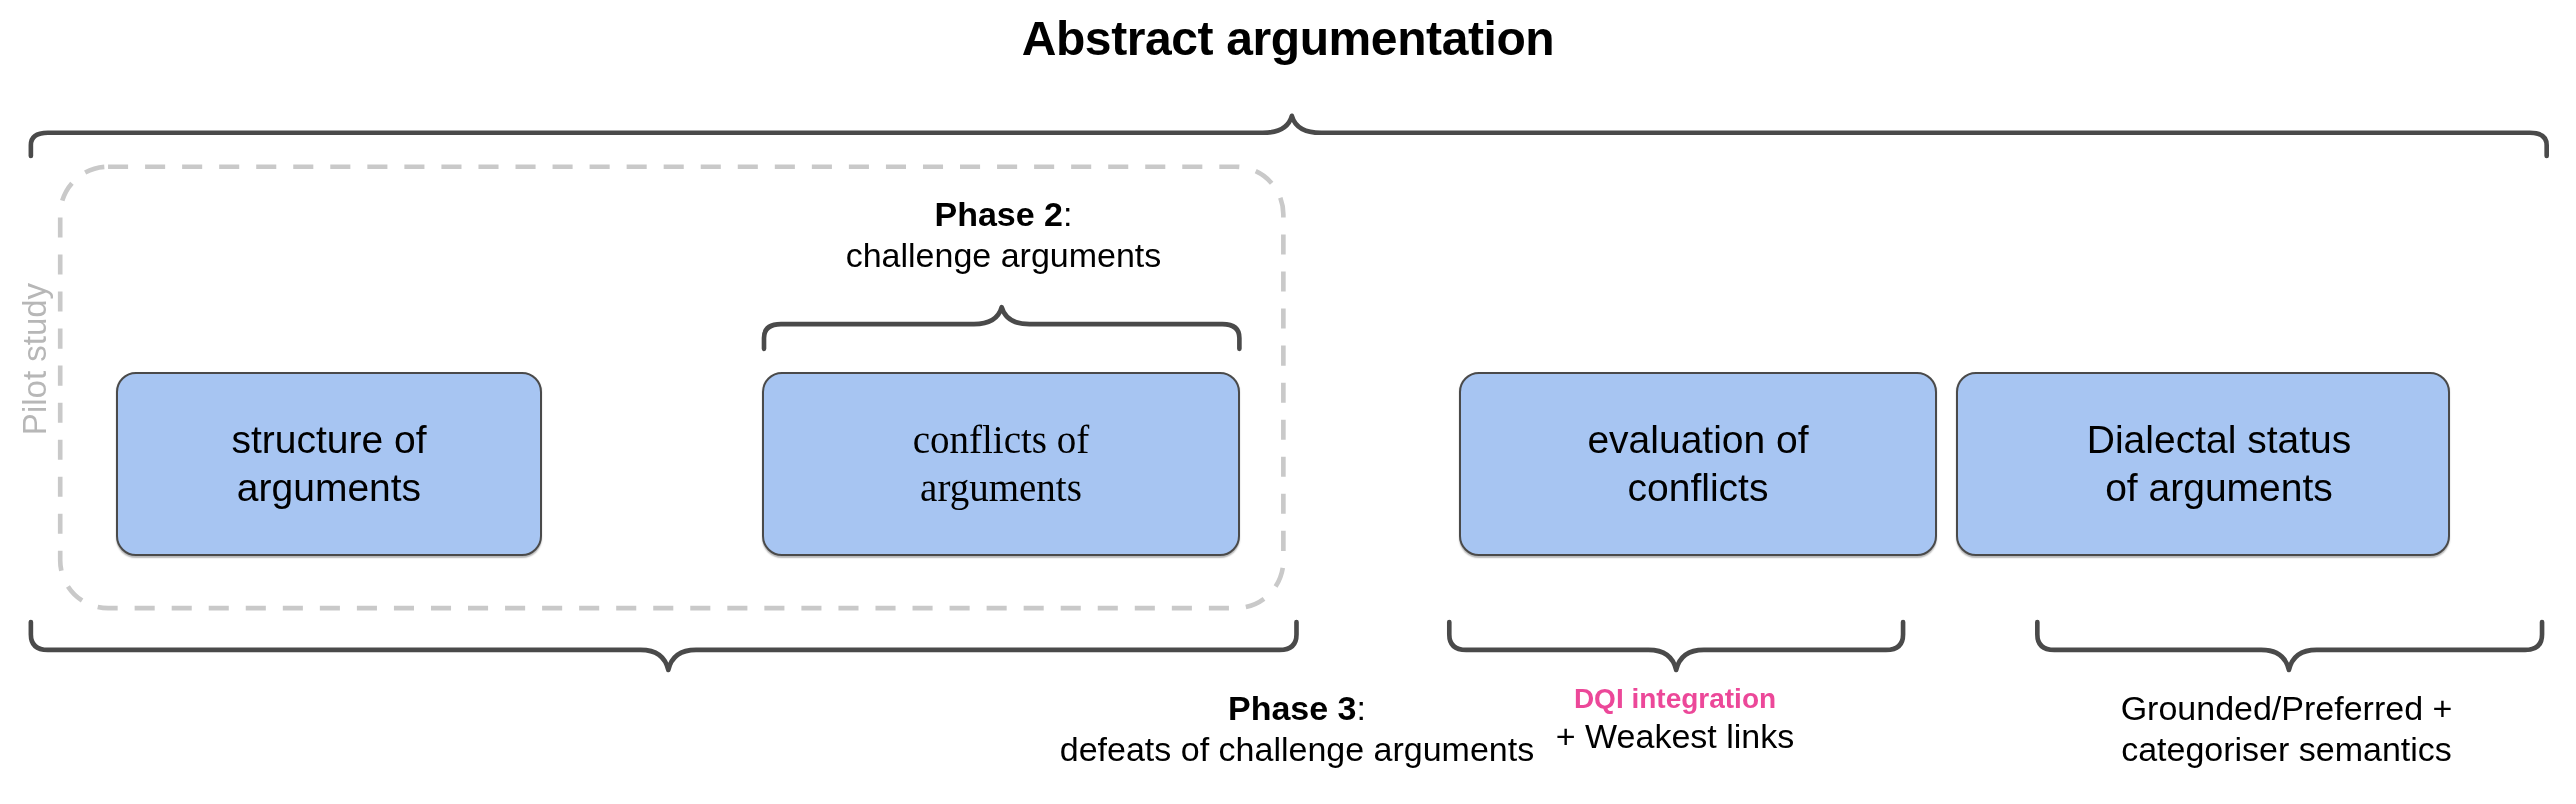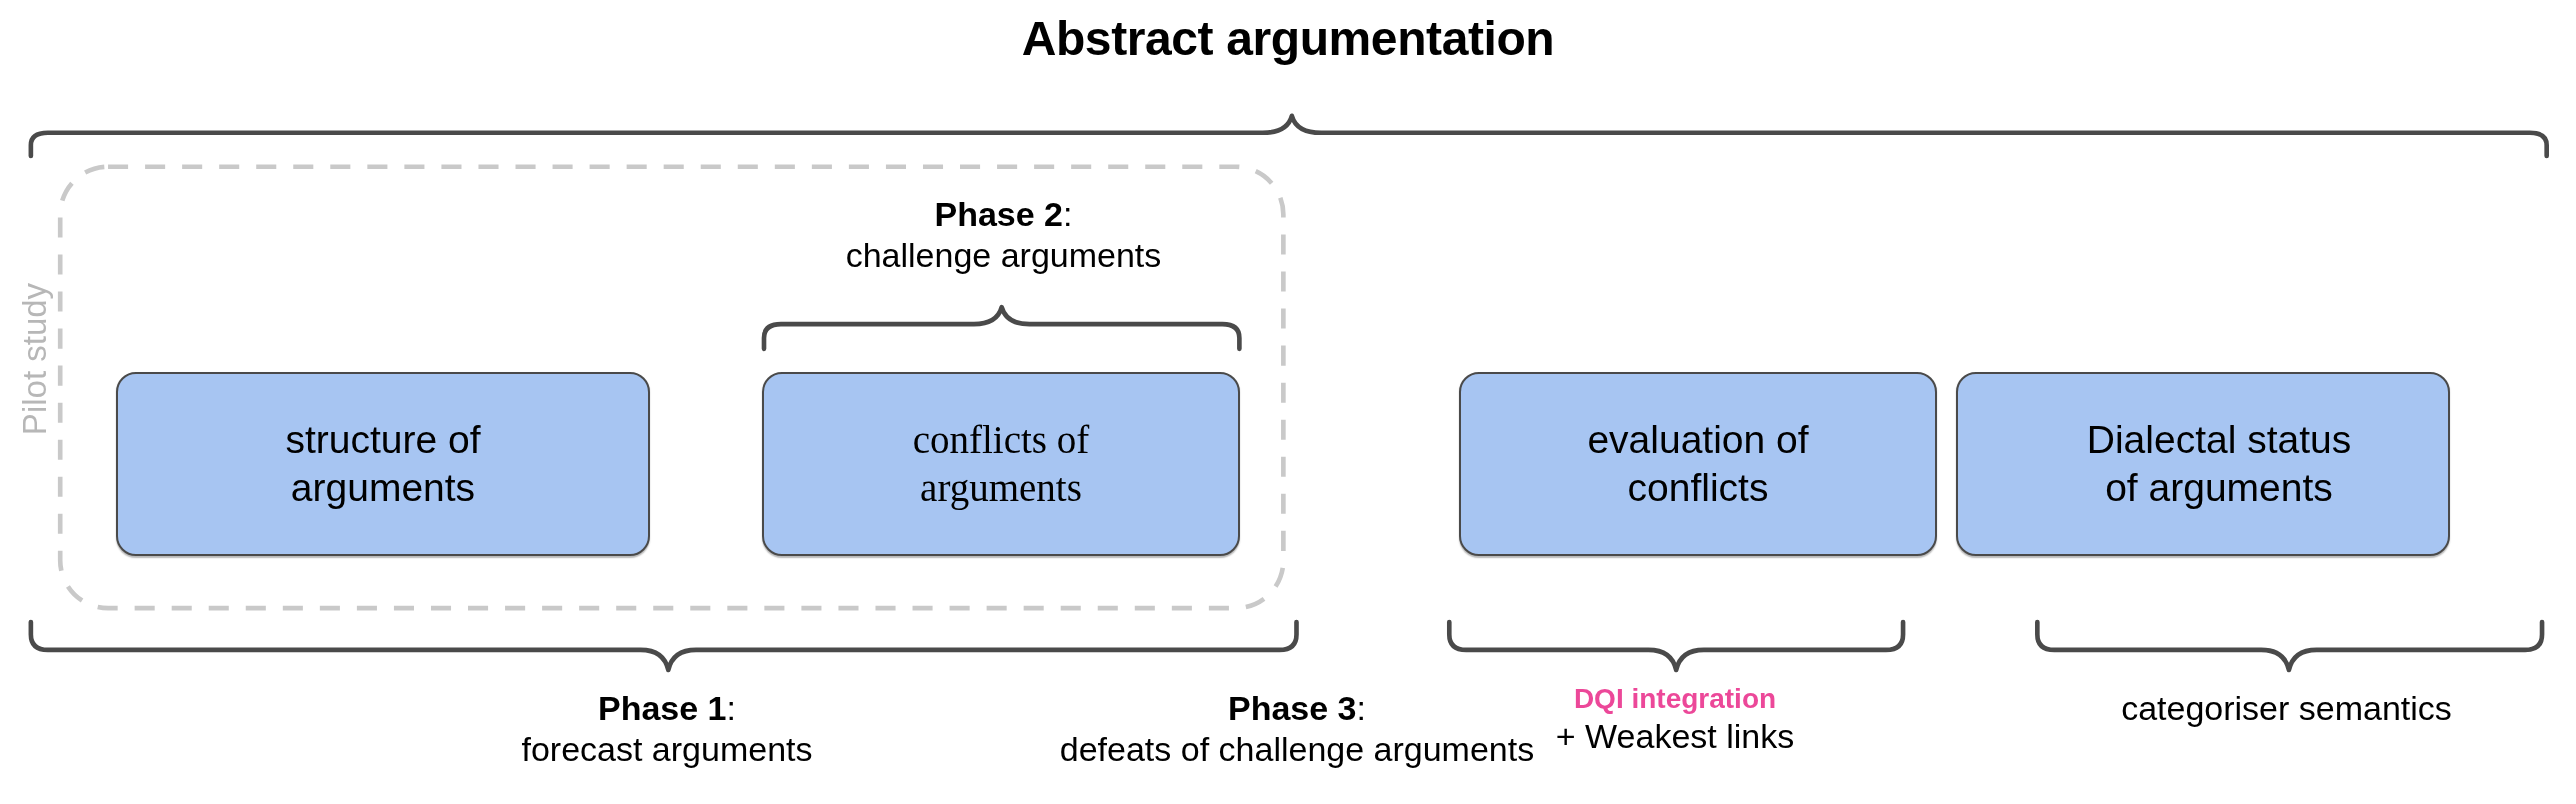--- a/index.html
+++ b/index.html
@@ -170,21 +170,21 @@
 
   <div class="abs" id="pilot-study-label">Pilot study</div>
 
   <div class="abs caption" id="phase2-caption">
     <span class="l1">
       <span class="hdr">Phase 2</span><span class="hdr-rest">:</span>
     </span>
     <span class="l2 sub">challenge arguments</span>
   </div>
 
-  <div class="abs node-box" style="left:116px; top:372px; width:534px; height:184px;">
+  <div class="abs node-box" style="left:116px; top:372px; width:426px; height:184px;">
     <span>
       <span class="line">structure of</span>
       <span class="line">arguments</span>
     </span>
   </div>
 
   <div class="abs node-box" style="left:762px; top:372px; width:478px; height:184px;font-family:Liberation Serif, serif;">
     <span>
       <span class="line">conflicts of</span>
       <span class="line">arguments</span>
@@ -198,37 +198,32 @@
     </span>
   </div>
 
   <div class="abs node-box" style="left:1956px; top:372px; width:494px; height:184px;padding-left:32px;">
     <span>
       <span class="line">Dialectal status</span>
       <span class="line">of arguments</span>
     </span>
   </div>
 
-  <div class="abs caption" id="phase1-caption">
-    <span class="l1">
-      <span class="hdr">Phase 1</span><span class="hdr-rest">:</span>
-    </span>
-    <span class="l2 sub">forecast arguments</span>
-  </div>
 
   <div class="abs caption" id="phase3-caption">
     <span class="l1">
       <span class="hdr">Phase 3</span><span class="hdr-rest">:</span>
     </span>
     <span class="l2 sub">defeats of challenge arguments</span>
   </div>
 
   <div class="abs caption caption-orange" id="dqi-caption">
     <span class="l1">DQI integration</span>
     <span class="l2 sub">+ Weakest links</span>
   </div>
 
   <div class="abs caption" id="semantics-caption">
+    <span class="l1 sub">Grounded/Preferred +</span>
     <span class="l2 sub">categoriser semantics</span>
   </div>
 
 </div>
 
 
 </body></html>

